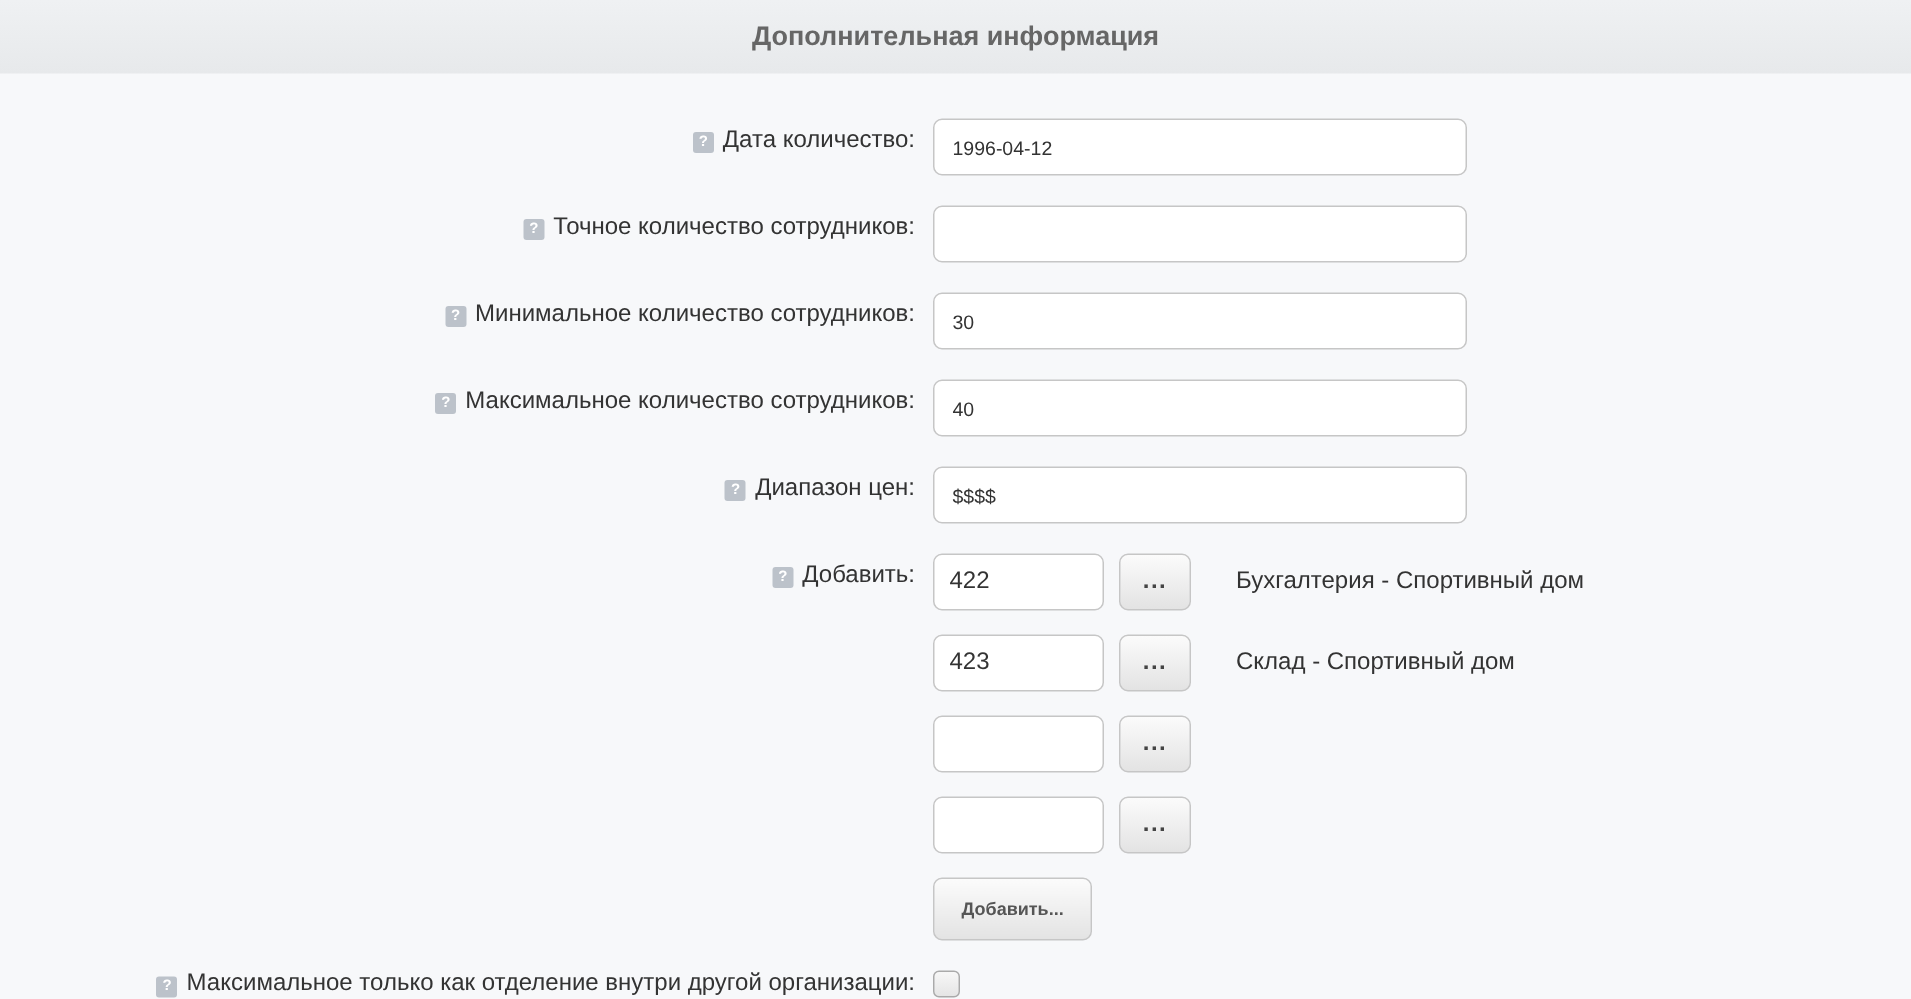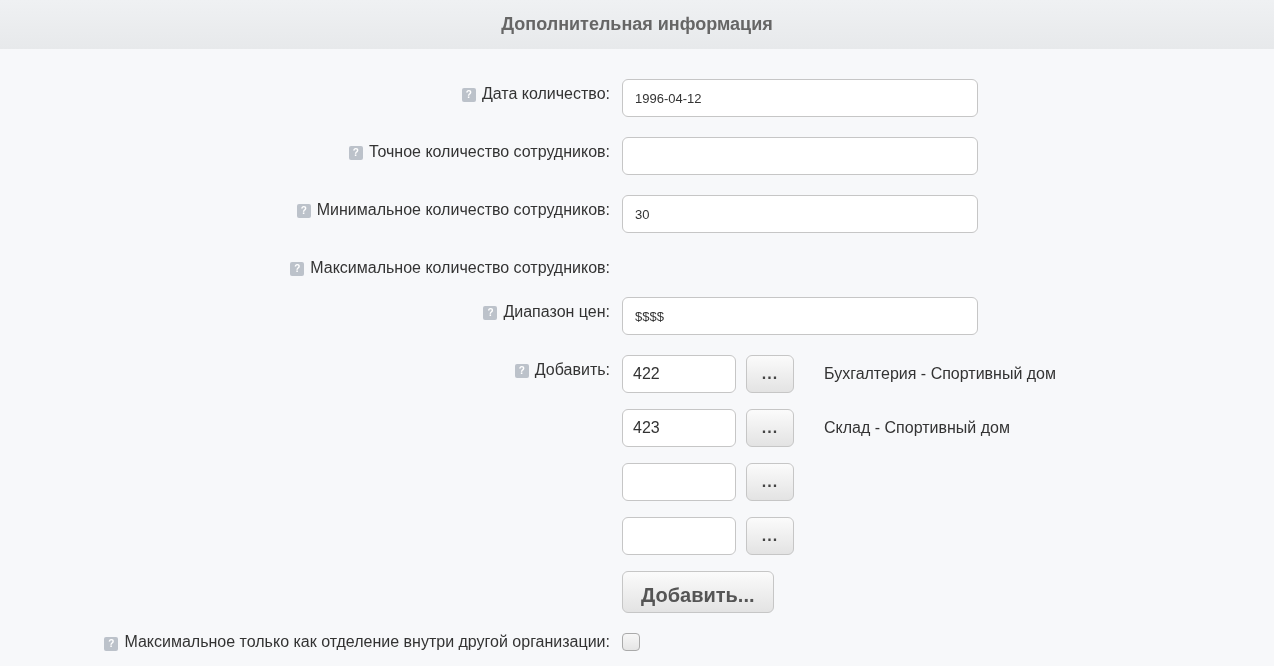--- a/index.html
+++ b/index.html
@@ -101,21 +101,21 @@
       font-size: 16px;
       color: #333;
       margin-left: 20px;
     }
     .add-btn {
       height: 42px;
       padding: 12px 18px;
       border: 1px solid #c6c6c6;
       border-radius: 6px;
       background: linear-gradient(to bottom, #fbfbfb, #e3e3e3);
-      font-size: 20px;
+      font-size: 12px;
       font-weight: bold;
       color: #555;
       cursor: pointer;
       align-self: flex-start;
     }
     .checkbox-row {
       display: flex;
       align-items: center;
       padding-left: 0;
       margin-top: 20px;
@@ -174,20 +174,23 @@
     <div class="form-value">
       <input type="text" class="text-input" value="30" style="">
     </div>
   </div>
 
   <div class="form-row">
     <div class="form-label">
       <span class="help-icon">?</span>
       <span>Максимальное количество сотрудников:</span>
     </div>
+    <div class="form-value">
+      <input type="text" class="text-input" value="40" style="">
+    </div>
   </div>
 
   <div class="form-row">
     <div class="form-label">
       <span class="help-icon">?</span>
       <span>Диапазон цен:</span>
     </div>
     <div class="form-value">
       <input type="text" class="text-input" value="$$$$" style="">
     </div>

